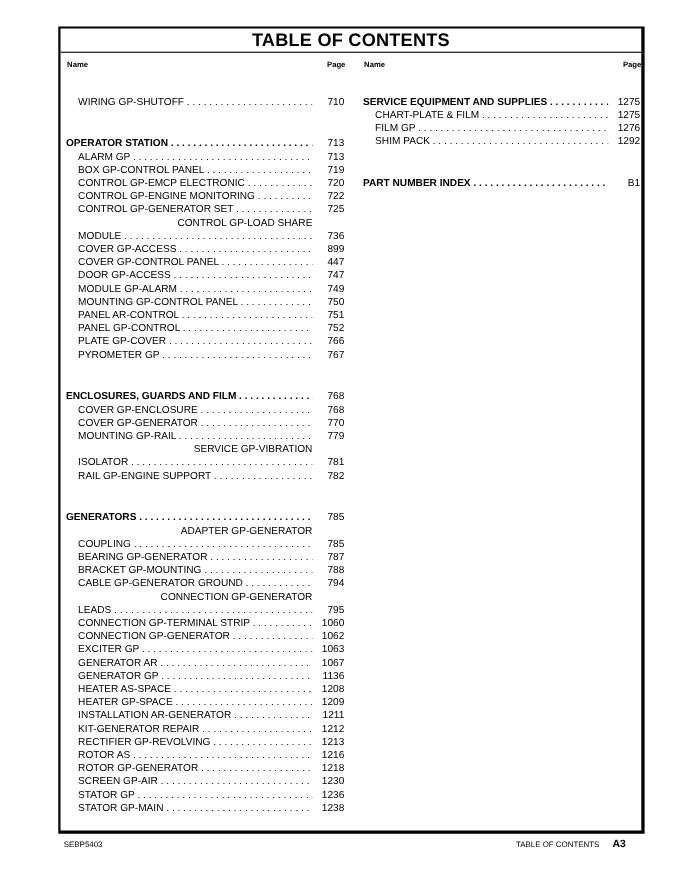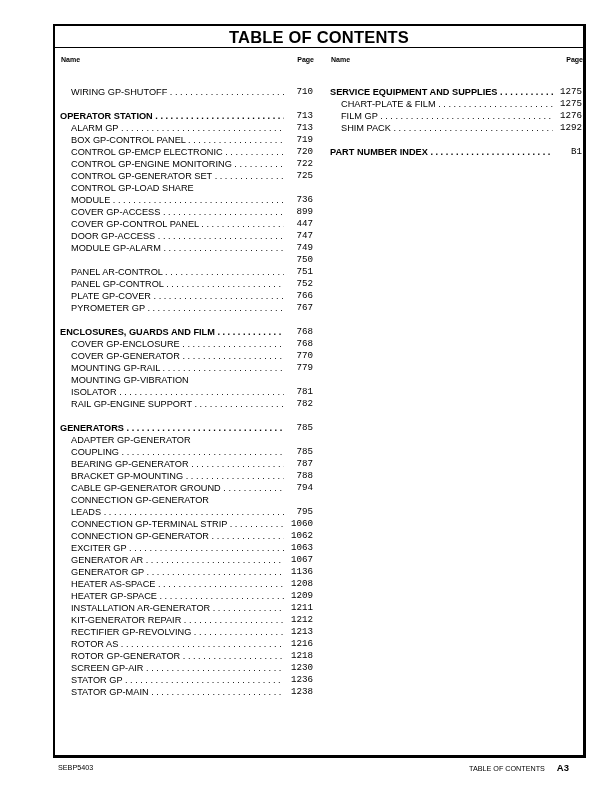--- a/index.html
+++ b/index.html
@@ -11,28 +11,28 @@
                border-bottom: 1px solid #000; text-align: center; }
   .title { font-weight: bold; font-size: 16.5px; line-height: 22px; letter-spacing: 0.2px; }
   .col { position: absolute; top: 30px; width: 254px; }
   .col.left { left: 5px; }
   .col.right { left: 275px; width: 253px; }
   .col-head { height: 12px; font-size: 7px; font-weight: bold; position: relative; }
   .col-head .h-name { position: absolute; left: 1px; top: 0; }
   .col-head .h-page { position: absolute; right: 0; top: 0; }
   .entries { margin-top: 18px; font-size: 9.2px; }
   .row { position: relative; height: 12px; line-height: 12px; white-space: nowrap; overflow: hidden; }
-  .row.gap { margin-top: 12px; }
-  .row .nm { position: absolute; left: 0; right: 30px; overflow: hidden; }
+  .row.gap { margin-top: 26px; }
+  .row .nm { position: absolute; left: 0; right: 30px; overflow: hidden; text-align: right; }
   .row.sub .nm { left: 11px; }
   .row .nm .txt { background: #fff; }
   .row .nm.dotted::after { content: " . . . . . . . . . . . . . . . . . . . . . . . . . . . . . . . . . . . . . . . . . . . . . . . . . . . . . . . . . . . . . . ";
                            white-space: nowrap; }
   .row.bold .nm { font-weight: bold; }
-  .row .pg { position: absolute; right: 1px; top: 0; text-align: right; font-family: Liberation Mono, monospace; }
+  .row .pg { position: absolute; right: 1px; top: 0; text-align: right; }
   .footer-left { position: absolute; left: 58px; top: 763px; font-size: 7.2px; }
   .footer-right { position: absolute; right: 43px; top: 762px; font-size: 7.2px; }
   .footer-right .pnum { font-weight: bold; font-size: 9.5px; margin-left: 12px; }
 </style>
 </head>
 <body>
 
 <div class="frame">
   <div class="title-bar">
     <span class="title">TABLE OF CONTENTS</span>
@@ -90,20 +90,21 @@
         </div>
         <div class="row sub">
           <span class="nm dotted"><span class="txt">DOOR GP-ACCESS</span></span>
           <span class="pg">747</span>
         </div>
         <div class="row sub">
           <span class="nm dotted"><span class="txt">MODULE GP-ALARM</span></span>
           <span class="pg">749</span>
         </div>
         <div class="row sub">
+          <span class="nm dotted"><span class="txt">MOUNTING GP-CONTROL PANEL</span></span>
           <span class="pg">750</span>
         </div>
         <div class="row sub">
           <span class="nm dotted"><span class="txt">PANEL AR-CONTROL</span></span>
           <span class="pg">751</span>
         </div>
         <div class="row sub">
           <span class="nm dotted"><span class="txt">PANEL GP-CONTROL</span></span>
           <span class="pg">752</span>
         </div>
@@ -125,21 +126,21 @@
         </div>
         <div class="row sub">
           <span class="nm dotted"><span class="txt">COVER GP-GENERATOR</span></span>
           <span class="pg">770</span>
         </div>
         <div class="row sub">
           <span class="nm dotted"><span class="txt">MOUNTING GP-RAIL</span></span>
           <span class="pg">779</span>
         </div>
         <div class="row sub">
-          <span class="nm"><span class="txt">MOUNTING  GP-VIBRATION</span></span>
+          <span class="nm"><span class="txt">SERVICE  GP-VIBRATION</span></span>
           <span class="pg"></span>
         </div>
         <div class="row sub">
           <span class="nm dotted"><span class="txt">ISOLATOR</span></span>
           <span class="pg">781</span>
         </div>
         <div class="row sub">
           <span class="nm dotted"><span class="txt">RAIL GP-ENGINE SUPPORT</span></span>
           <span class="pg">782</span>
         </div>

